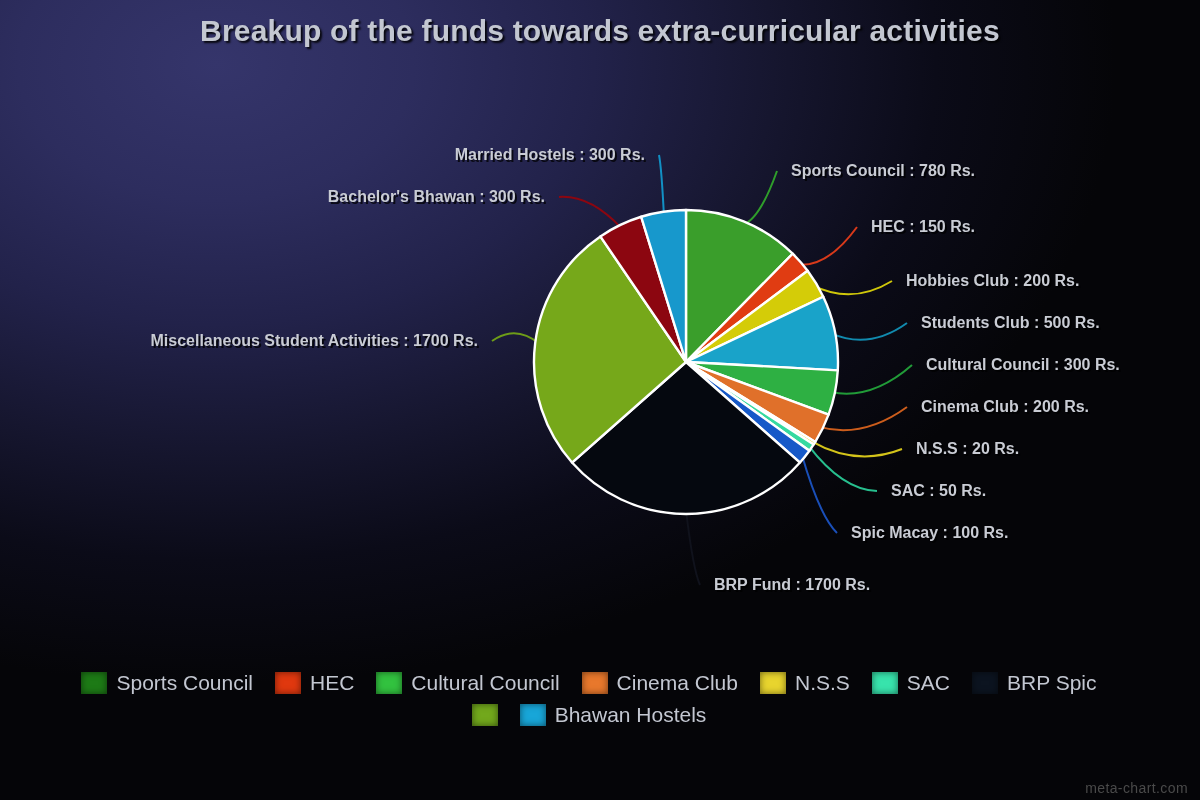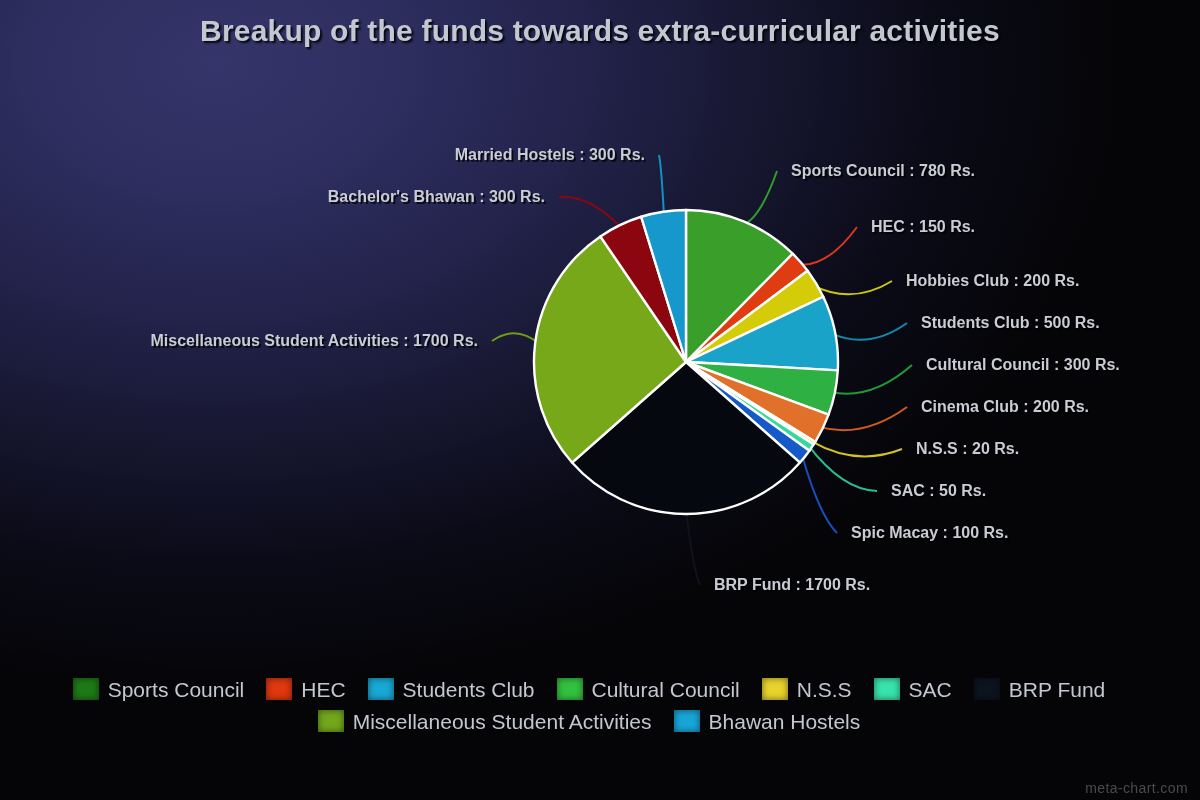--- a/index.html
+++ b/index.html
@@ -36,21 +36,21 @@
   .leader{fill:none;stroke-width:2;}
   
   #legend{
     position:absolute;left:0;top:672px;width:1200px;
     display:flex;flex-wrap:wrap;justify-content:center;
     align-content:flex-start;
     column-gap:0px;row-gap:4px;
     padding:0 70px;box-sizing:border-box;
   }
   .lg-item{
-    display:flex;align-items:flex-end;gap:9px;
+    display:flex;align-items:flex-start;gap:9px;
     margin-right:22px;height:28px;
   }
   .lg-sw{
     width:26px;height:22px;display:block;
     box-shadow:inset 0 0 7px rgba(0,0,0,.55);
   }
   .lg-tx{
     font-size:21px;color:#c3c7d1;white-space:nowrap;
     line-height:1;
   }
@@ -130,42 +130,41 @@
   <div id="legend">
       <div class="lg-item">
         <span class="lg-sw" style="background: rgb(29, 122, 22);"></span>
         <span class="lg-tx">Sports Council</span>
       </div>
       <div class="lg-item">
         <span class="lg-sw" style="background: rgb(224, 56, 15);"></span>
         <span class="lg-tx">HEC</span>
       </div>
       <div class="lg-item">
-        <span class="lg-sw" style="background: rgb(24, 169, 212);"></span>
-        <span class="lg-tx">Students Club</span>
+        <span class="lg-sw" style="background: rgb(50, 194, 63);"></span>
+        <span class="lg-tx">Cultural Council</span>
       </div>
       <div class="lg-item">
-        <span class="lg-sw" style="background: rgb(50, 194, 63);"></span>
-        <span class="lg-tx">Cultural Council</span>
+        <span class="lg-sw" style="background: rgb(232, 120, 44);"></span>
+        <span class="lg-tx">Cinema Club</span>
       </div>
       <div class="lg-item">
         <span class="lg-sw" style="background: rgb(232, 212, 46);"></span>
         <span class="lg-tx">N.S.S</span>
       </div>
       <div class="lg-item">
         <span class="lg-sw" style="background: rgb(56, 227, 172);"></span>
         <span class="lg-tx">SAC</span>
       </div>
       <div class="lg-item">
         <span class="lg-sw" style="background: rgb(12, 20, 32);"></span>
-        <span class="lg-tx">BRP Fund</span>
+        <span class="lg-tx">BRP Spic</span>
       </div>
       <div class="lg-item">
         <span class="lg-sw" style="background: rgb(114, 168, 28);"></span>
-        <span class="lg-tx">Miscellaneous Student Activities</span>
       </div>
       <div class="lg-item">
         <span class="lg-sw" style="background: rgb(24, 166, 216);"></span>
         <span class="lg-tx">Bhawan Hostels</span>
       </div>
     </div>
 
   <div id="watermark">meta-chart.com</div>
 </div>
 

